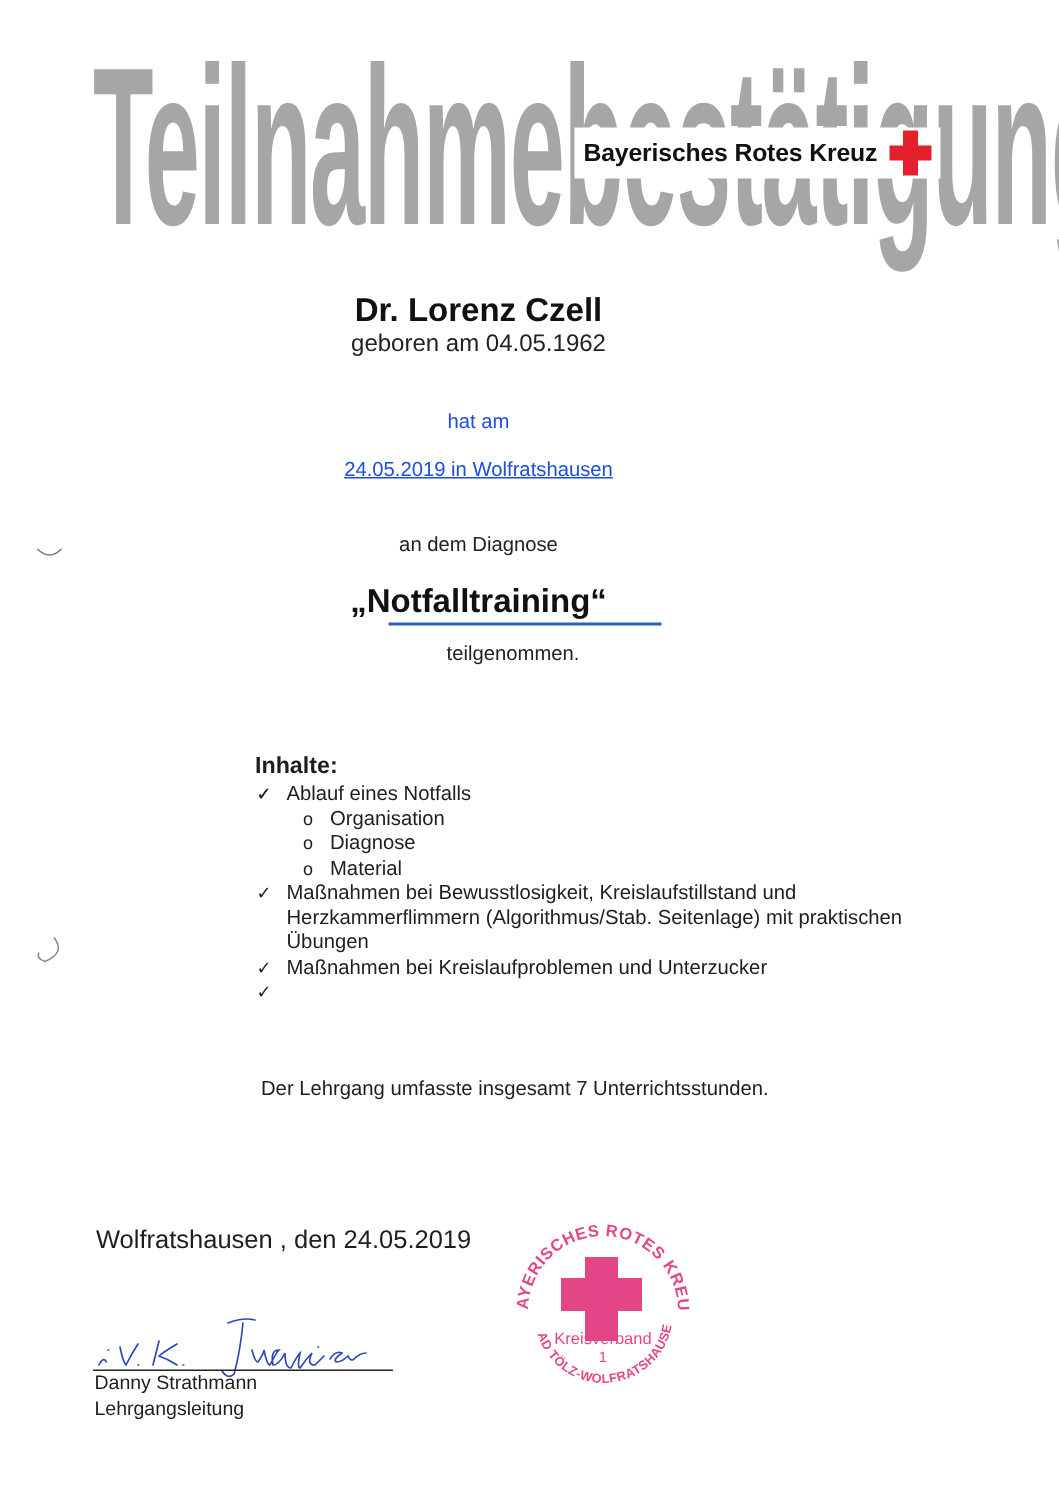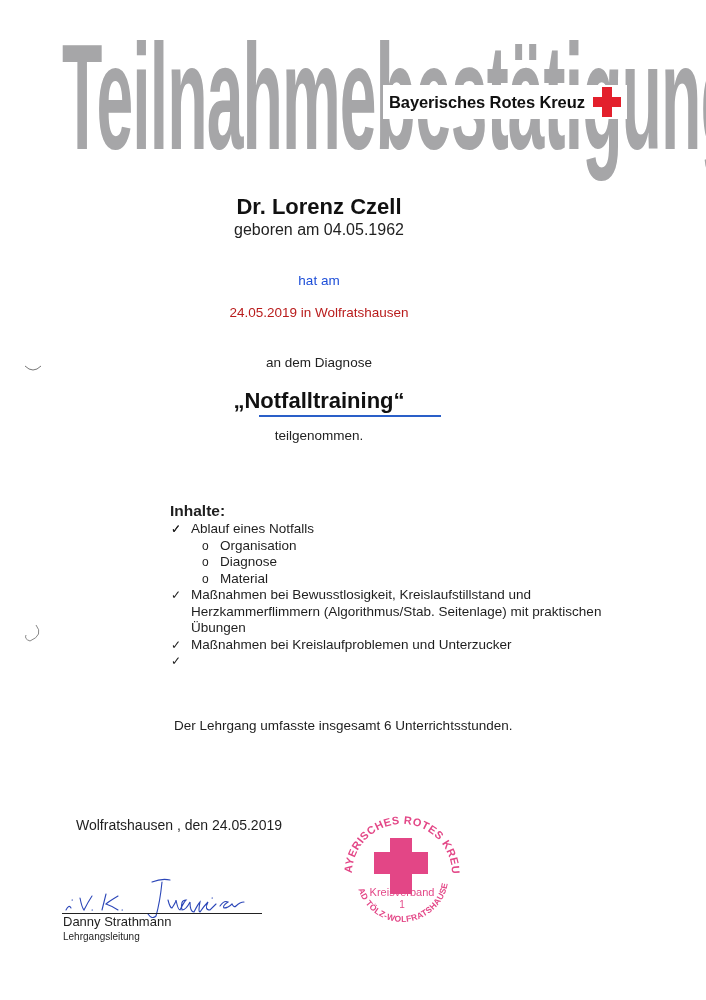--- a/index.html
+++ b/index.html
@@ -22,39 +22,39 @@
   }
   .org-name { font-weight:700; font-size:16.5px; color:#111; letter-spacing:-0.1px; }
   .cross { position:relative; width:28px; height:30px; }
   .cross .h { position:absolute; left:0; top:10px; width:28px; height:10px; background:#e3202c; }
   .cross .v { position:absolute; left:9px; top:0; width:10px; height:30px; background:#e3202c; }
 
   .center { left:0; width:638px; text-align:center; }
   .name { top:194px; font-size:22px; font-weight:700; color:#111; }
   .born { top:221px; font-size:16px; color:#222; }
   .hat { top:273px; font-size:13.5px; color:#1d4ed8; }
-  .date-place { top:305px; font-size:13.5px; color:#b91c1c; }
+  .date-place { top:305px; font-size:13.5px; color:#1d4ed8;text-decoration:underline; }
   .an { top:355px; font-size:13.5px; color:#222; }
   .course { top:388px; font-size:22px; font-weight:700; color:#111; }
   .course-underline { left:259px; top:415px; width:182px; height:2px; background:#2a5fc8; }
-  .teil { top:428px; font-size:13.5px; color:#222; }
+  .teil { top:428px; font-size:13.5px; color:#222;margin-left:23px; }
 
   .contents { left:170px; top:502px; width:470px; font-size:13.5px; color:#1e1e1e; }
   .contents-title { font-weight:700; font-size:15.5px; margin-bottom:1px; }
   .item { position:relative; padding-left:21px; line-height:16.5px; }
   .check { position:absolute; left:1px; top:0; font-size:12px; }
   .subitem { position:relative; padding-left:50px; line-height:16.5px; }
   .bullet { position:absolute; left:32px; top:0; font-size:12px; }
 
   .summary { left:174px; top:718px; font-size:13.5px; color:#1e1e1e; }
-  .place-date { left:76px; top:817px; font-size:14px; color:#1e1e1e; }
+  .place-date { left:64px; top:817px; font-size:17px; color:#1e1e1e; }
   .sig-line { left:62px; top:913px; width:200px; height:1px; background:#222; }
   .sig-ink { left:62px; top:876px; width:210px; height:42px; }
   .signer { left:63px; top:914px; font-size:13px; color:#1e1e1e; }
-  .role { left:63px; top:931px; font-size:10px; color:#1e1e1e; }
+  .role { left:63px; top:931px; font-size:13px; color:#1e1e1e; }
 
   .stamp { left:332px; top:812px; width:140px; height:120px; }
   .punch { width:22px; height:22px; }
 </style>
 </head>
 <body>
 
 <div class="abs title"><span>Teilnahmebestätigung</span></div>
 <div class="abs org-band">
   <span class="org-name">Bayerisches Rotes Kreuz</span>
@@ -102,21 +102,21 @@
   </div>
   <div class="item">
     <span class="check">✓</span>
     <span>Maßnahmen bei Kreislaufproblemen und Unterzucker</span>
   </div>
   <div class="item">
     <span class="check">✓</span>
   </div>
 </div>
 
-<div class="abs summary">Der Lehrgang umfasste insgesamt 6 Unterrichtsstunden.</div>
+<div class="abs summary">Der Lehrgang umfasste insgesamt 7 Unterrichtsstunden.</div>
 
 <div class="abs place-date">Wolfratshausen , den 24.05.2019</div>
 
 <svg class="abs sig-ink" viewBox="0 0 210 42">
   <g fill="none" stroke="#2b46b8" stroke-width="1.1" stroke-linecap="round">
     <path d="M4 34 q3 -6 5 -2 M10 24 l0.5 0"></path>
     <path d="M18 22 q2 10 4 12 q4 -8 8 -14 M30 34 l0.5 0"></path>
     <path d="M44 18 l-4 16 M56 20 q-10 6 -12 8 q6 2 12 6 M60 34 l0.5 0"></path>
     <path d="M90 6 q10 -4 18 -2 M100 6 q-2 20 -6 34 q-4 4 -8 -2"></path>
     <path d="M106 24 q2 8 4 8 q4 -6 4 -8 q2 10 4 10 q4 -8 6 -10 q-6 0 -4 10 q4 0 8 -8 q0 10 4 10 q4 -8 6 -10 q-2 10 0 10 q4 -6 8 -10 q-4 8 2 8 q4 -4 6 -6 M150 22 l0.5 0"></path>

